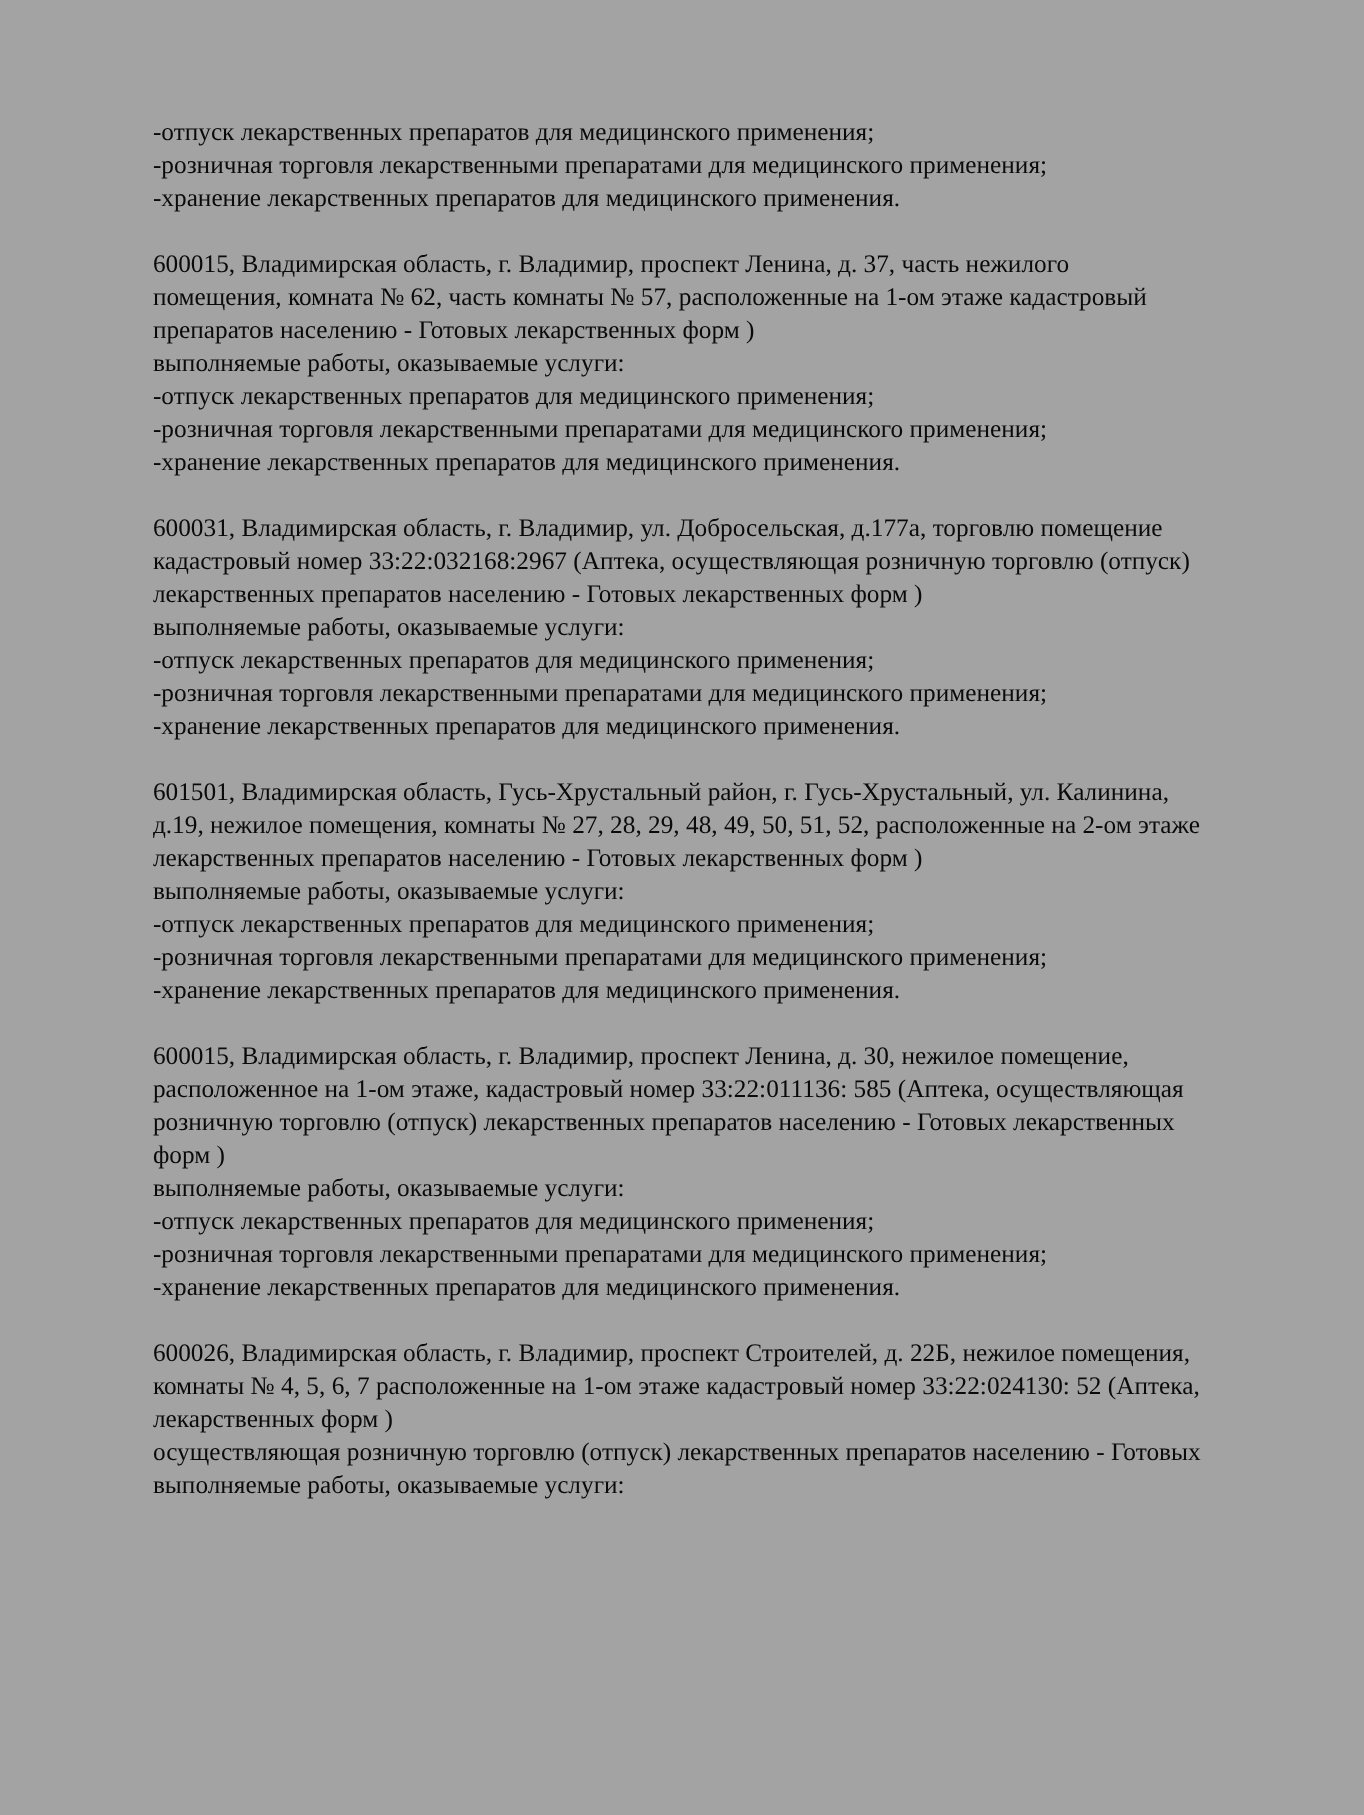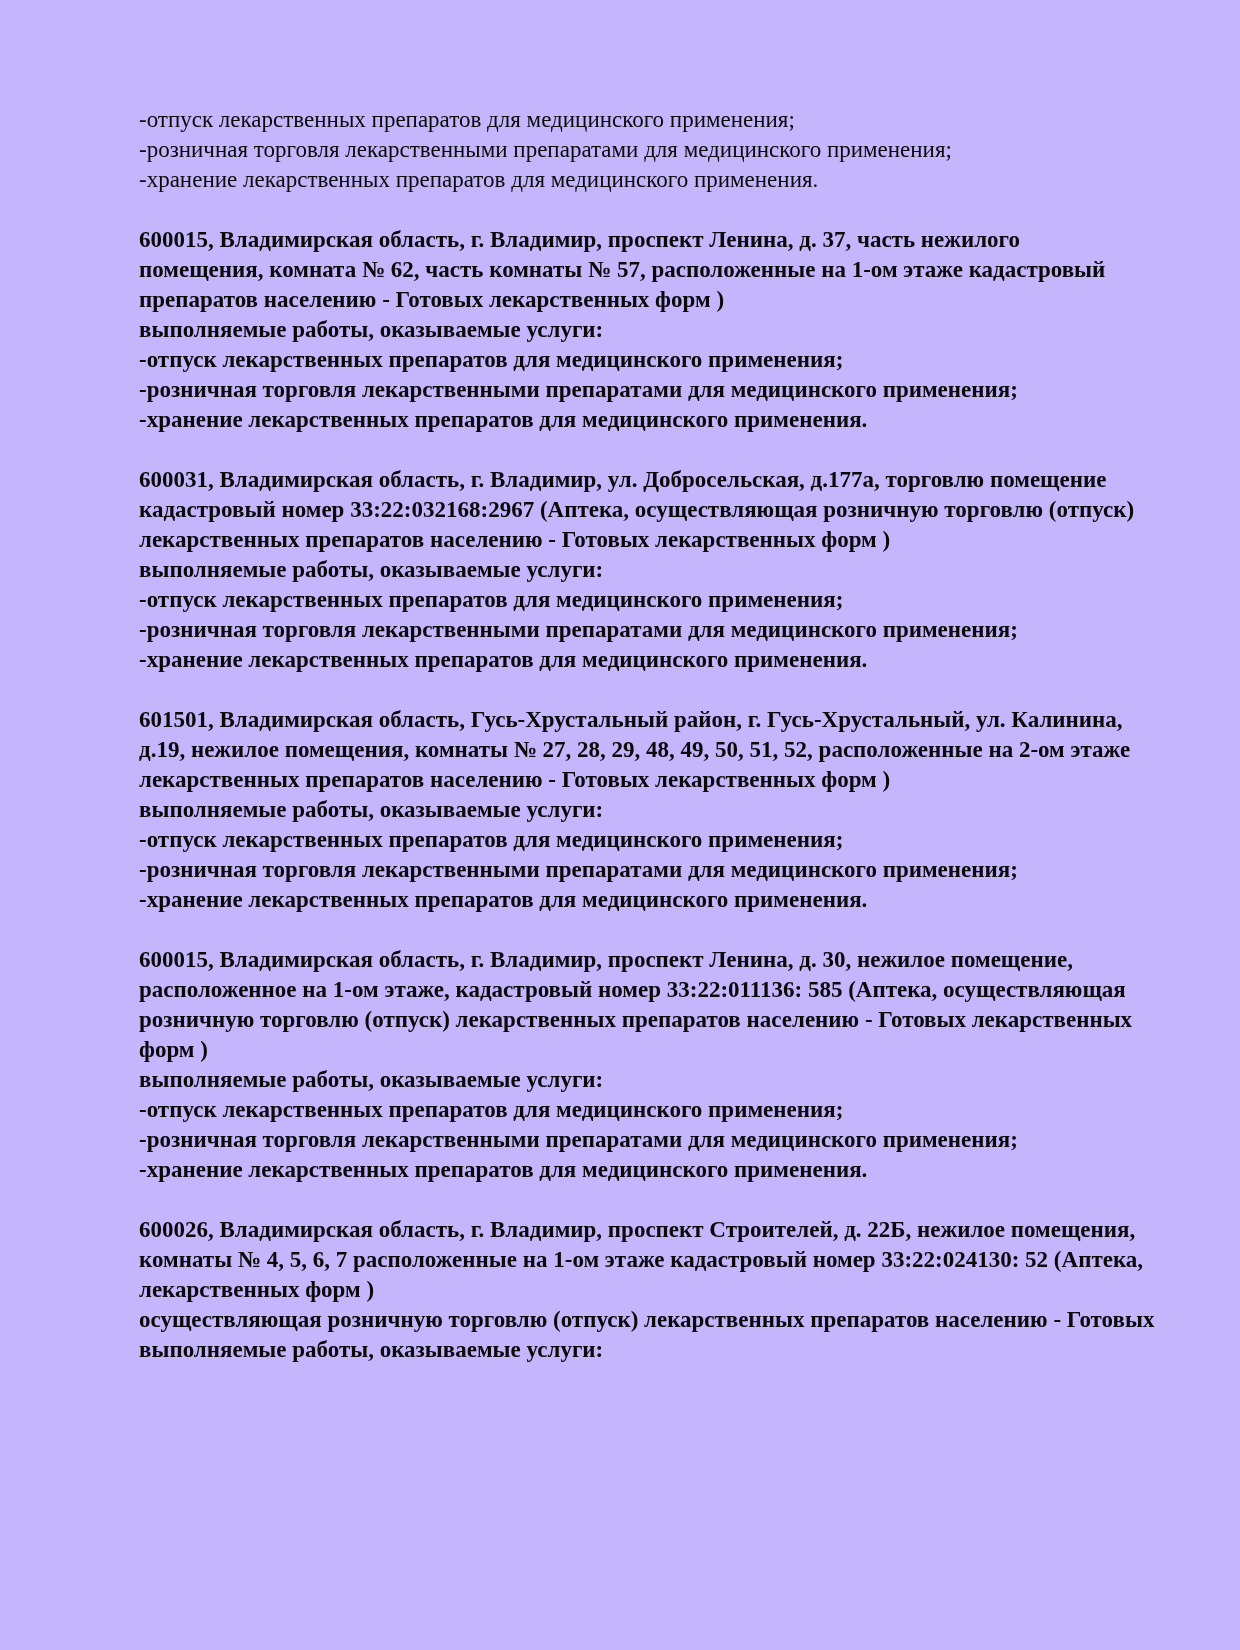--- a/index.html
+++ b/index.html
@@ -5,34 +5,33 @@
   html, body {
     margin: 0;
     padding: 0;
     background: #ffffff;
   }
   .page {
     position: relative;
     width: 1240px;
     height: 1650px;
     box-sizing: border-box;
-    background: #c4b5fd;
+    background: #a3a3a3;
     color: #0a0a0a;
     padding: 105px 70px 0 139px;
     overflow: hidden;
     font-family: "Liberation Serif", "DejaVu Serif", serif;
     font-size: 23px;
     line-height: 30px;
   }
   .para {
     margin: 0;
   }
   .para + .para {
     margin-top: 30px;
-    font-weight: bold;
   }
   .line {
     white-space: nowrap;
     height: 30px;
   }
 </style>
 </head>
 <body>
 
 <main class="page">

